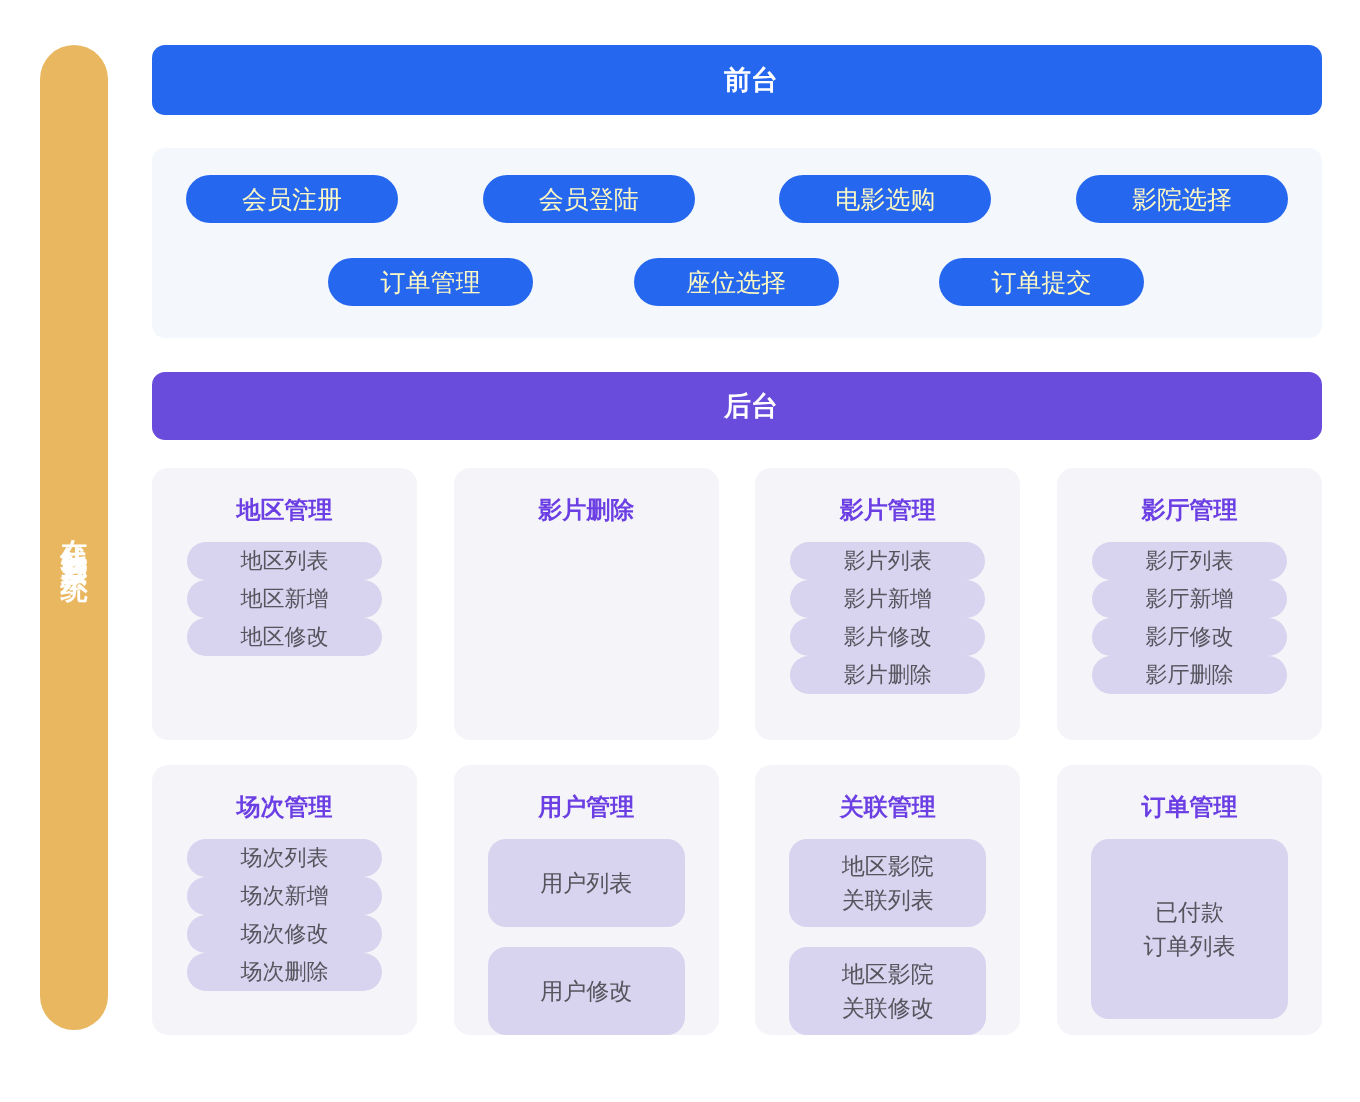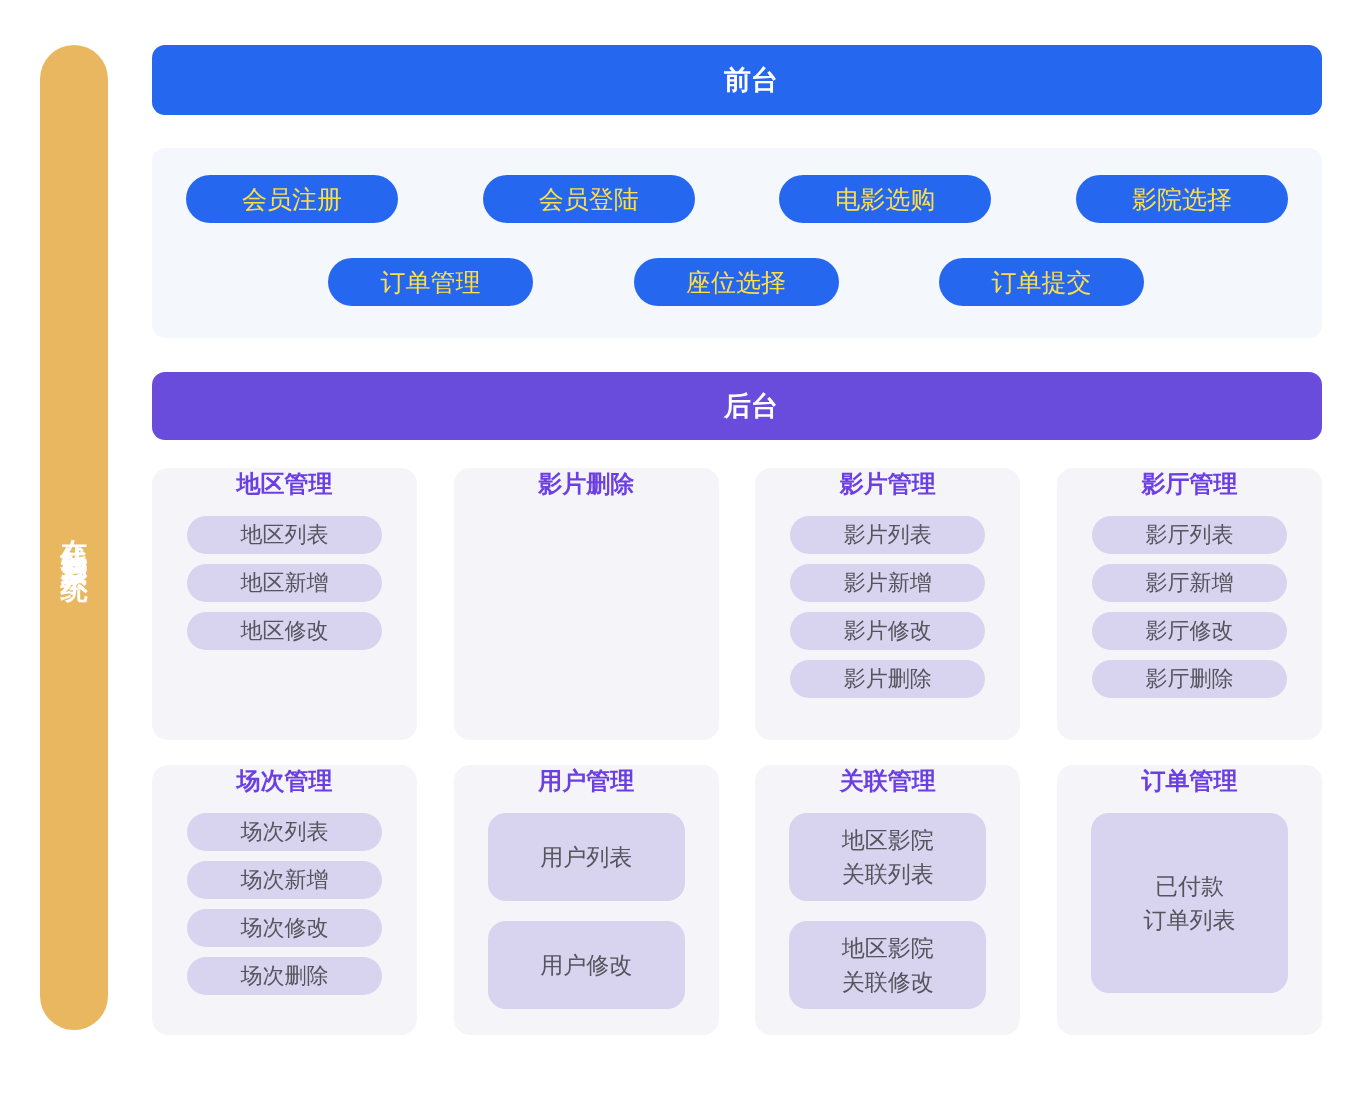--- a/index.html
+++ b/index.html
@@ -38,36 +38,36 @@
   .front-section {
     position: absolute; left: 152px; top: 148px; width: 1170px; height: 190px;
     background: var(--front-bg); border-radius: 13px;
   }
   .front-row { display: flex; justify-content: space-between; }
   .row1 { margin: 27px 34px 0 34px; }
   .row2 { margin: 35px 178px 0 176px; }
   .front-pill {
     min-width: 205px; height: 48px; padding: 0 32px;
     background: var(--blue); border-radius: 24px;
-    color: #fde047; font-size: 25px;
+    color: #fef9c3; font-size: 25px;
     display: flex; align-items: center; justify-content: center;
   }
   .row1 .front-pill { min-width: 212px; }
   .grid {
     position: absolute; left: 152px; top: 468px; width: 1170px;
     display: grid; grid-template-columns: repeat(4, 265px);
     grid-template-rows: 272px 270px; row-gap: 25px;
     justify-content: space-between;
   }
   .card {
     background: var(--card-bg); border-radius: 16px;
     display: flex; flex-direction: column; align-items: center;
   }
-  .card-title { font-size: 24px; font-weight: bold; color: var(--title-purple); }
-  .card-items { margin-top: 16px; display: flex; flex-direction: column; align-items: center; gap: 10px; }
+  .card-title { margin-top: 26px; font-size: 24px; font-weight: bold; color: var(--title-purple); }
+  .card-items { margin-top: 16px; display: flex; flex-direction: column; align-items: center; gap: 0; }
   .card-items.box, .card-items.bigbox { gap: 20px; }
   .item {
     background: var(--item-bg); color: var(--item-text);
     display: flex; align-items: center; justify-content: center;
     text-align: center; white-space: pre-line;
   }
   .item.pill   { width: 195px; height: 38px;  border-radius: 20px; font-size: 22px; }
   .item.box    { width: 197px; height: 88px;  border-radius: 18px; font-size: 23px; line-height: 1.5; }
   .item.bigbox { width: 197px; height: 180px; border-radius: 18px; font-size: 23px; line-height: 1.5; }
 </style>

